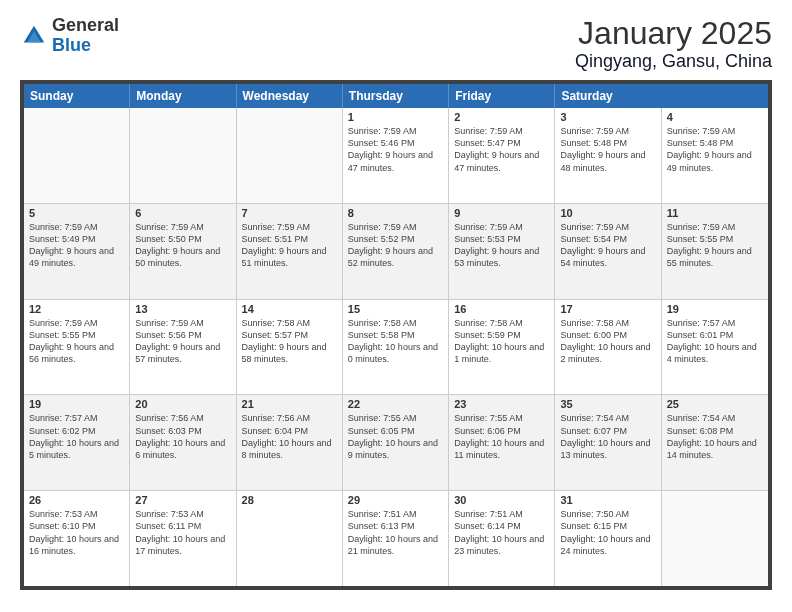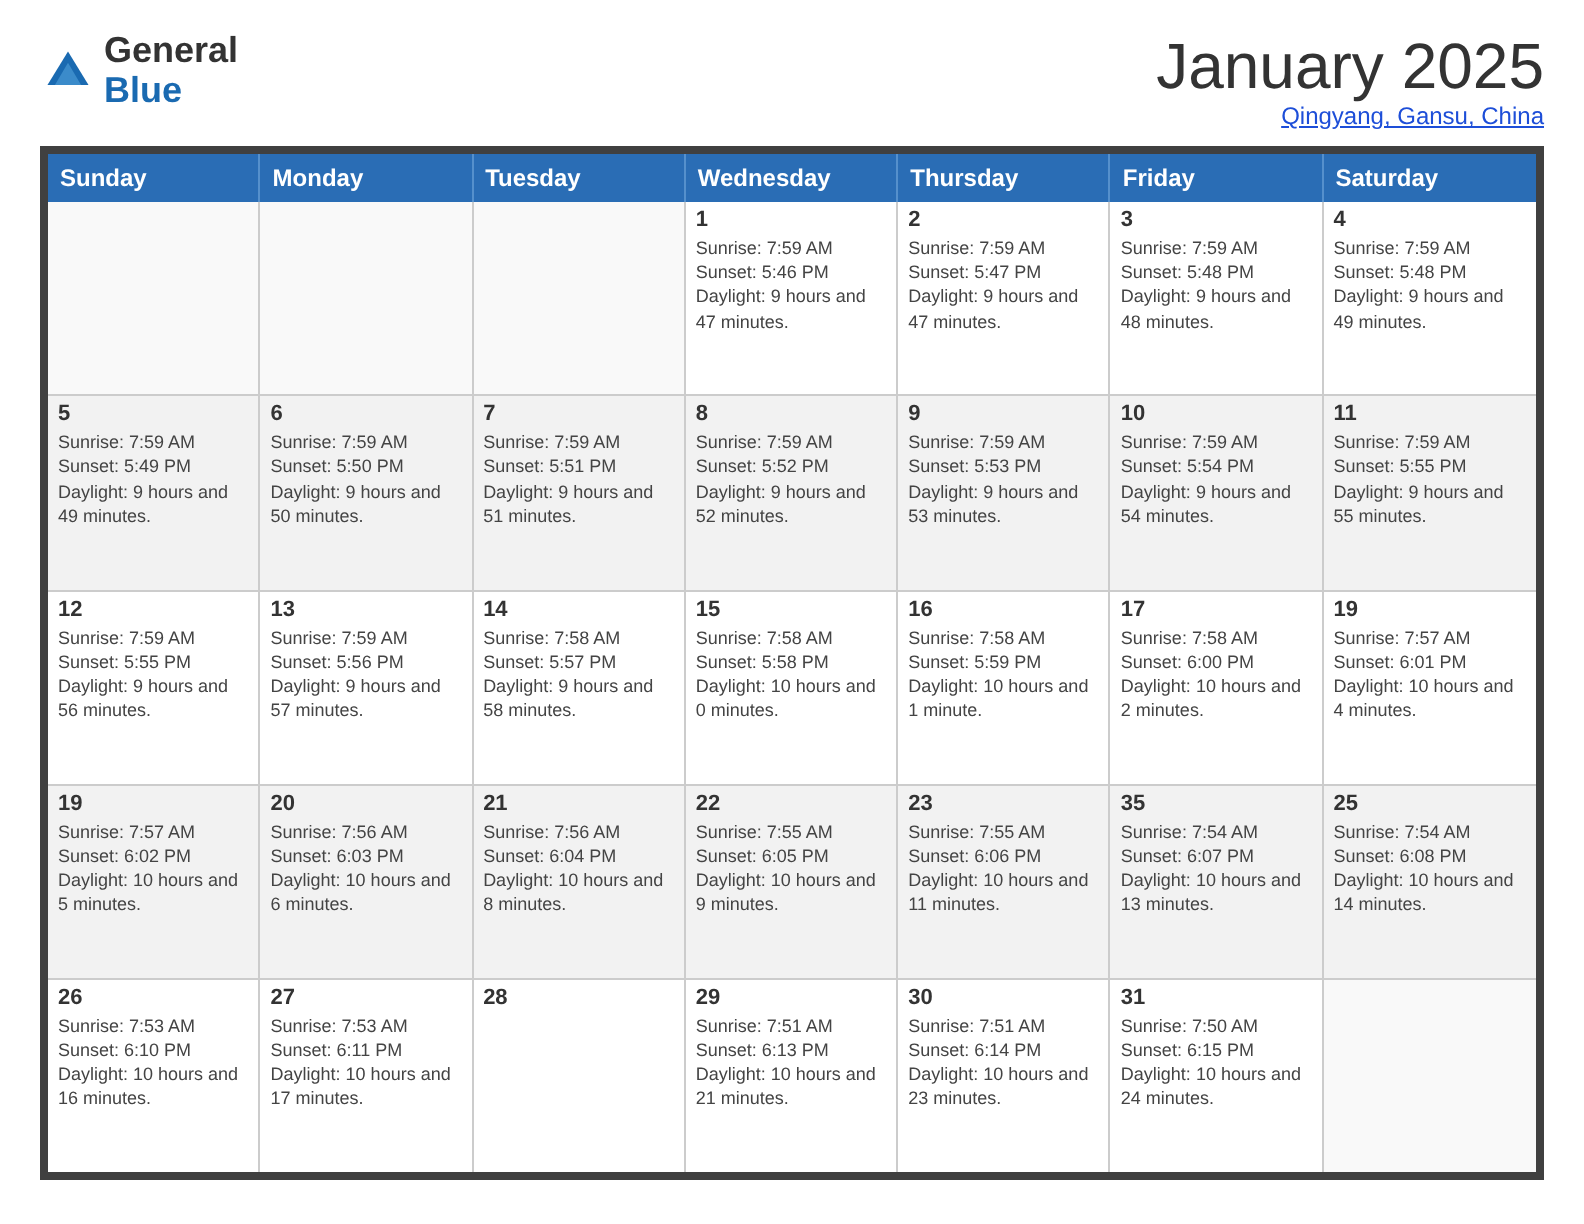--- a/index.html
+++ b/index.html
@@ -42,23 +42,22 @@
     .title-block {
       text-align: right;
     }
     .month-title {
       font-size: 32px;
       font-weight: 300;
       color: #333;
       line-height: 1.1;
     }
     .subtitle {
-      font-size: 12px;
-      color: #1d4ed8;
-      text-decoration: underline;
+      font-size: 18px;
+      color: #0f172a;
     }
     .calendar {
       flex: 1;
       display: flex;
       flex-direction: column;
       border: 4px solid #404040;
     }
     .cal-header {
       display: grid;
       grid-template-columns: repeat(7, 1fr);
@@ -127,21 +126,20 @@
     <div class="title-block">
       <div class="month-title">January 2025</div>
       <div class="subtitle">Qingyang, Gansu, China</div>
     </div>
   </div>
 
   <div class="calendar">
     <div class="cal-header" id="cal-header">
         <div class="cal-header-cell">Sunday</div>
         <div class="cal-header-cell">Monday</div>
-        <div class="cal-header-cell">Tuesday</div>
         <div class="cal-header-cell">Wednesday</div>
         <div class="cal-header-cell">Thursday</div>
         <div class="cal-header-cell">Friday</div>
         <div class="cal-header-cell">Saturday</div>
       </div>
     <div class="cal-body" id="cal-body">
         <div class="cal-row">
           <div class="cal-cell empty"></div>
           <div class="cal-cell empty"></div>
           <div class="cal-cell empty"></div>

